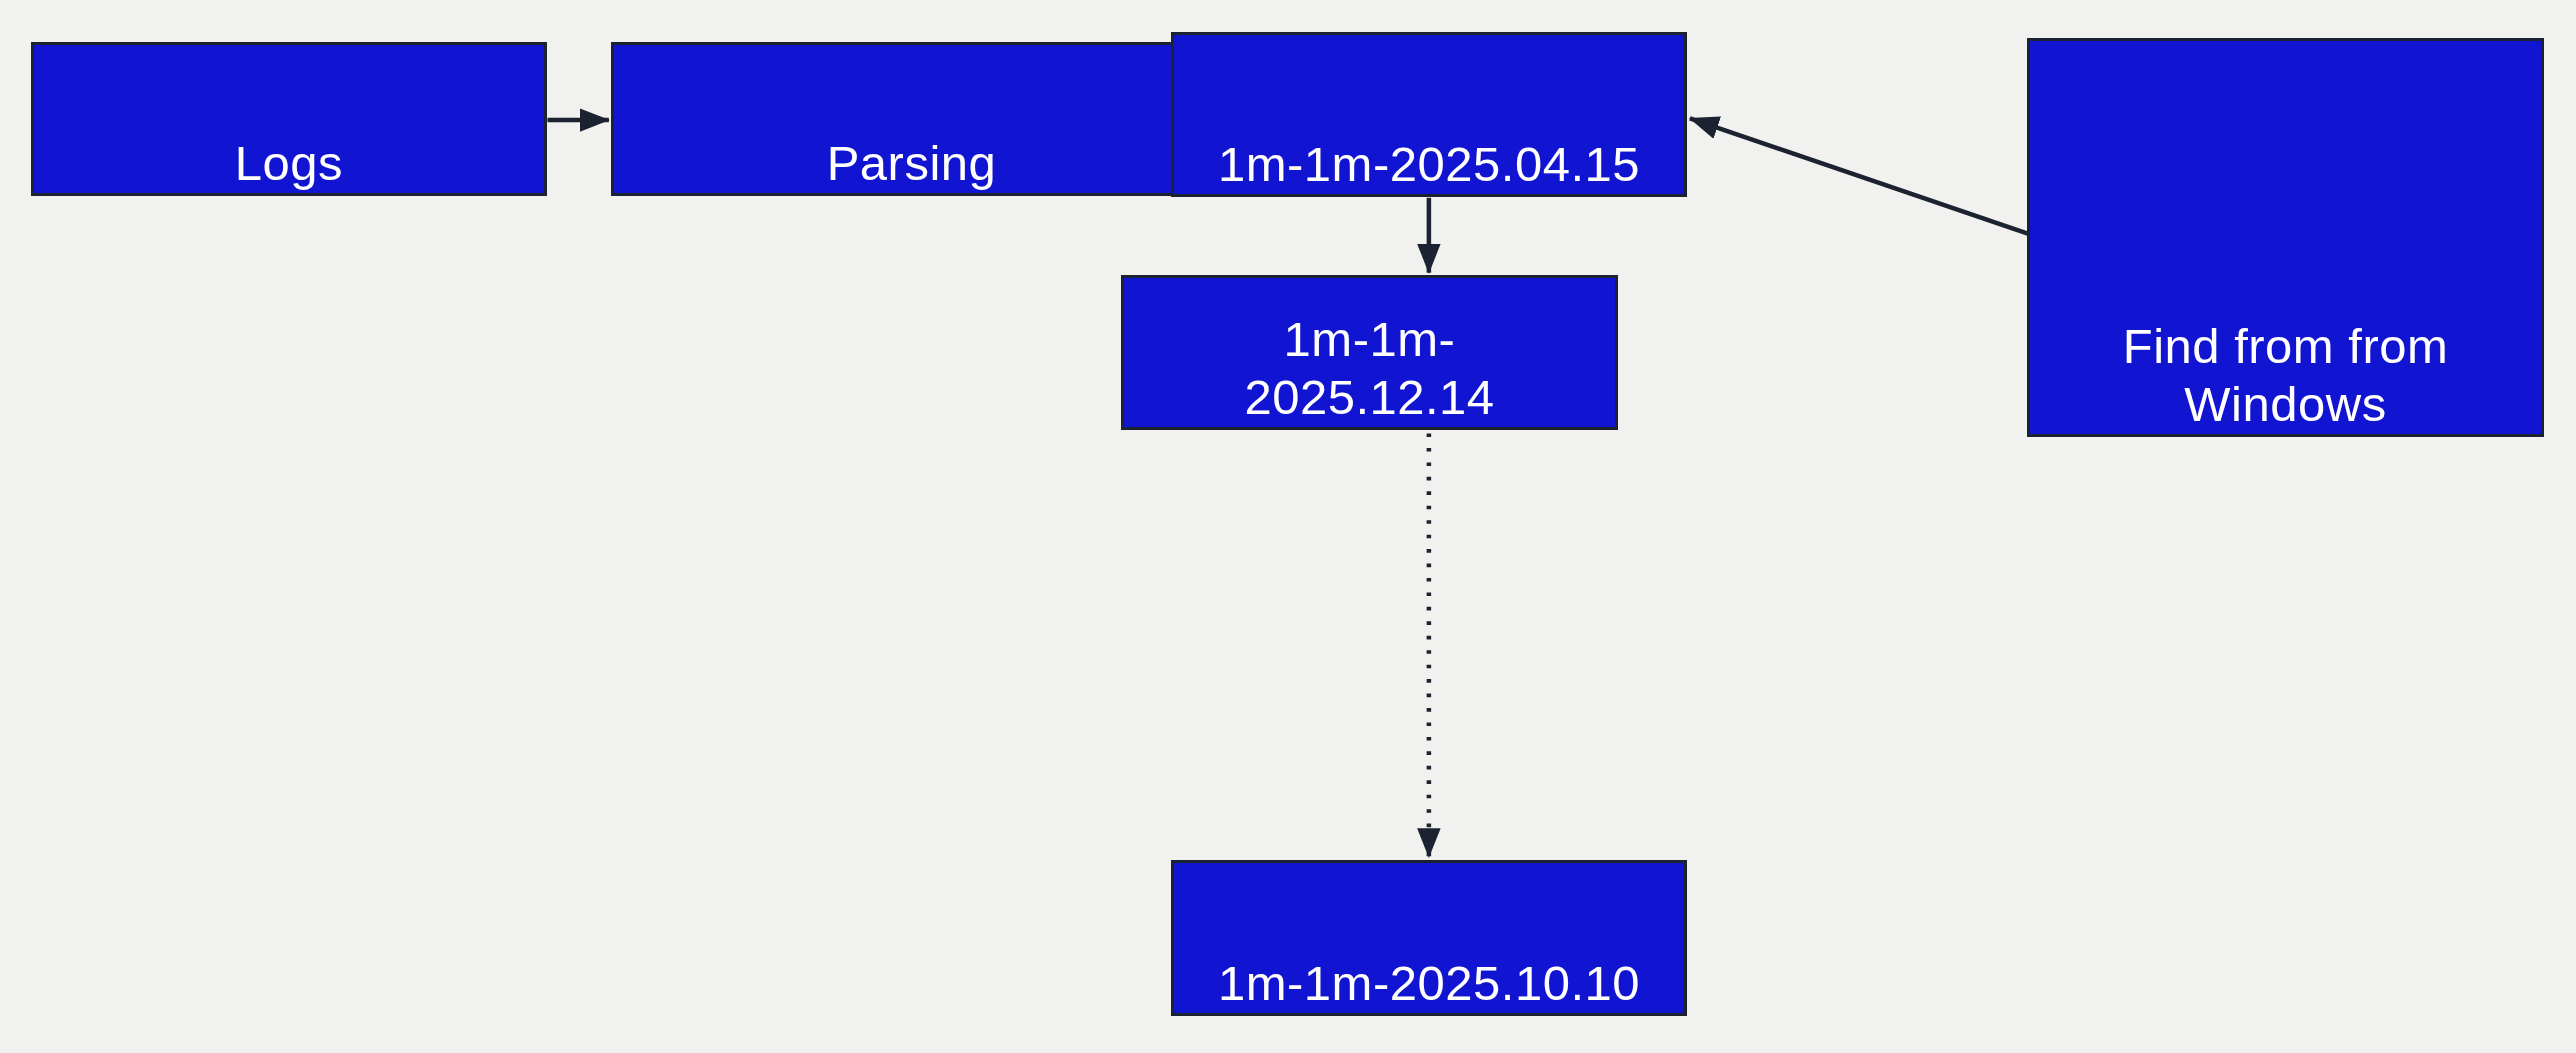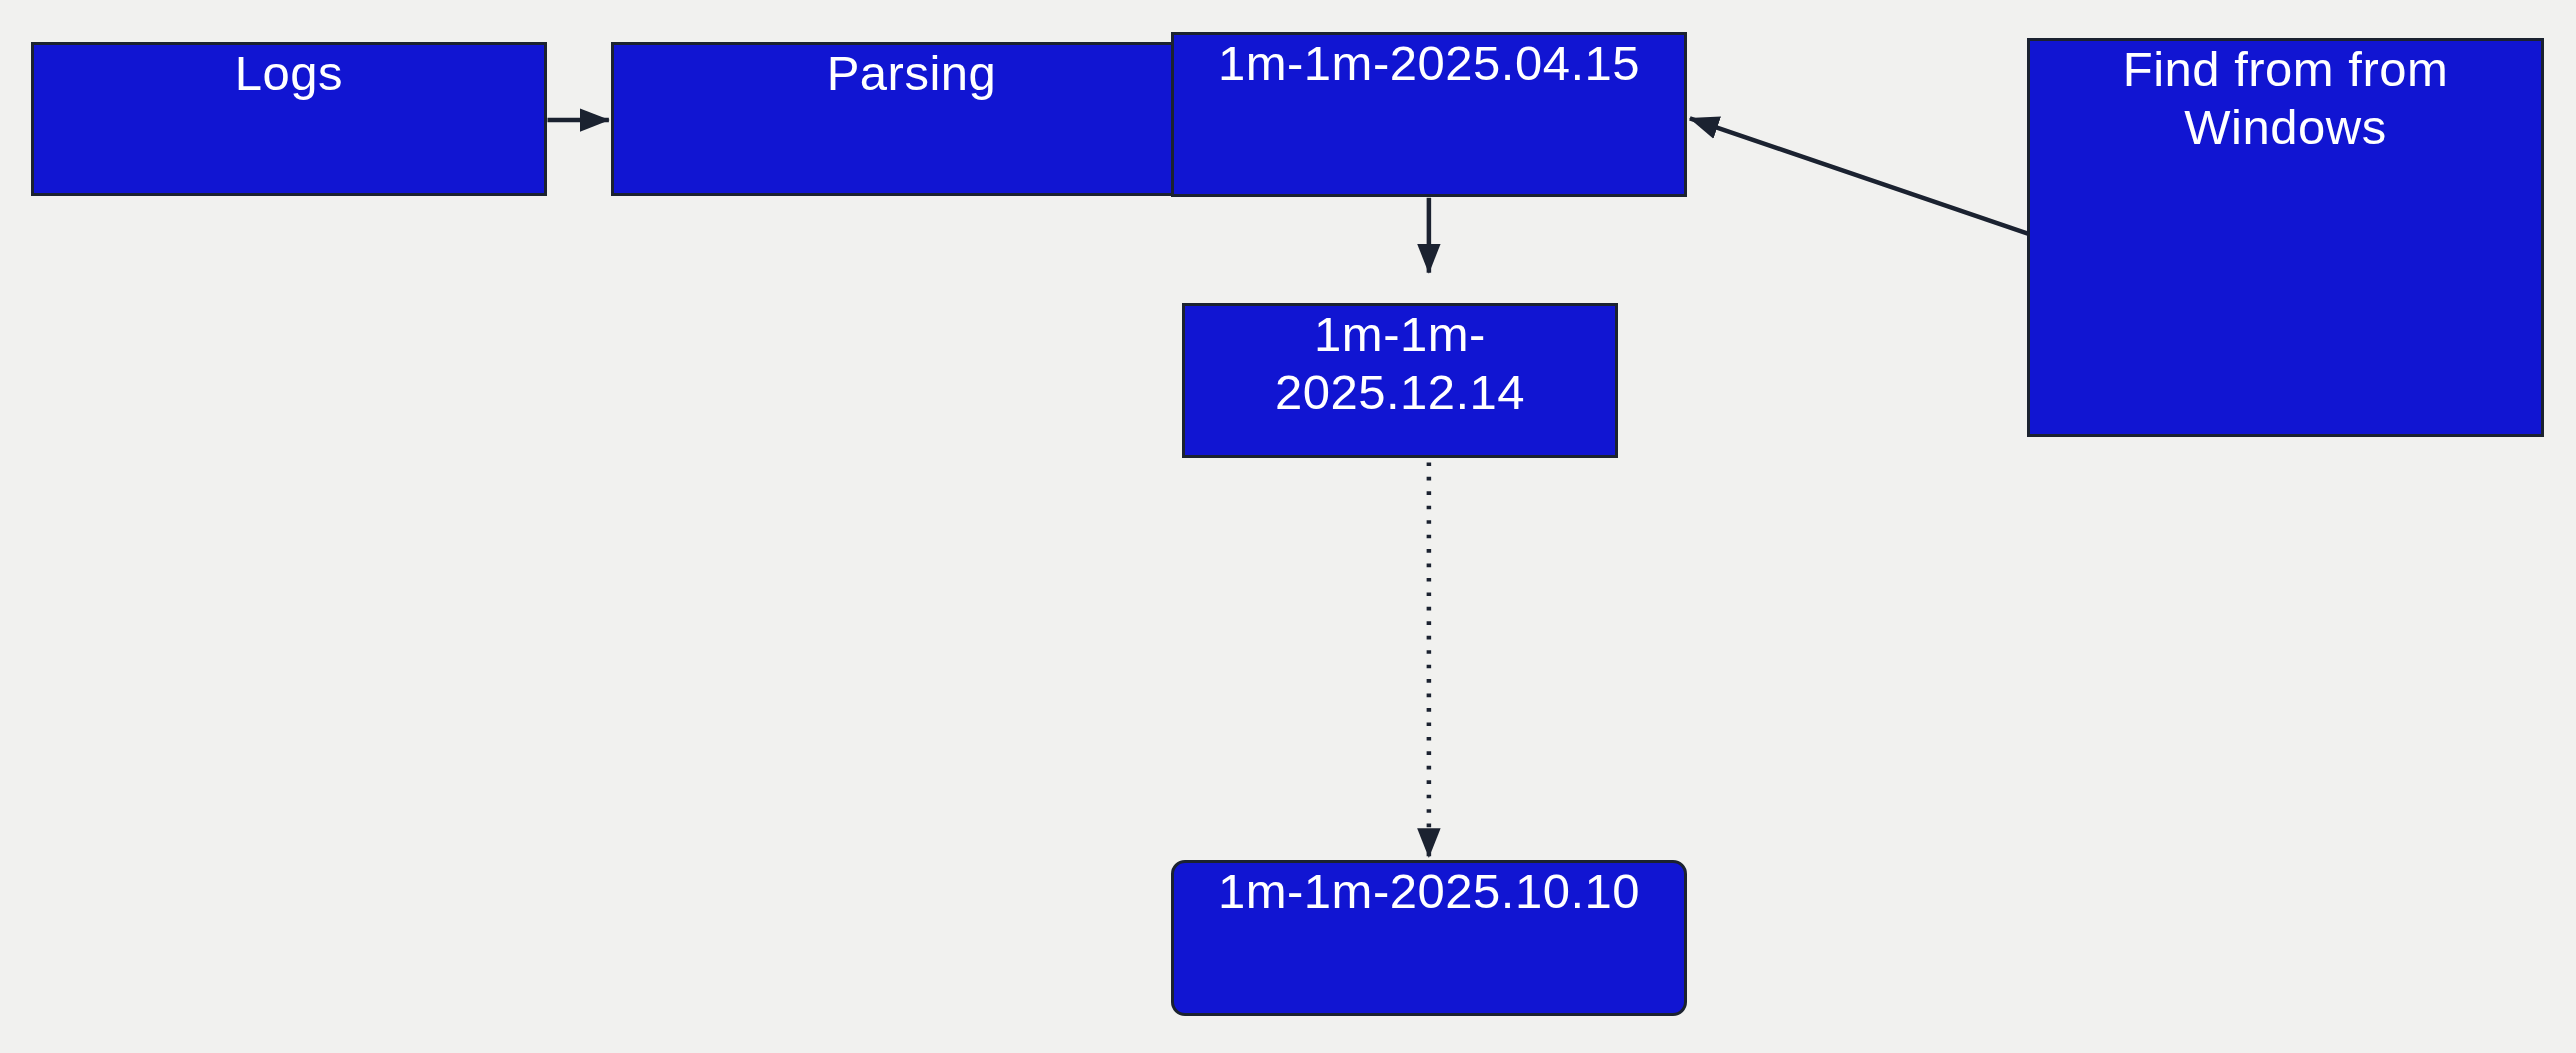--- a/index.html
+++ b/index.html
@@ -39,33 +39,33 @@
   svg.edge-layer marker path{
     fill:var(--connector);
     stroke:none;
   }
   .node{
     position:absolute;
     background:var(--node-fill);
     border:3.6px solid var(--node-border);
     color:var(--node-text);
     display:flex;
-    align-items:flex-start;
+    align-items:flex-end;
     justify-content:center;
     text-align:center;
     font-size:49px;
     line-height:1.18;
     letter-spacing:0.5px;
     padding:0 38px;
   }
   .n-logs   {left:31px;  top:42px;  width:516px; height:154px;}
   .n-parsing{left:611px; top:42px;  width:601px; height:154px;}
   .n-idx15  {left:1171px;top:32px;  width:516px; height:165px;}
-  .n-idx14  {left:1182px;top:275px; width:436px; height:155px;margin-top:28px;}
-  .n-idx10  {left:1171px;top:860px; width:516px; height:156px;border-radius:14px;}
+  .n-idx14  {left:1121px;top:275px; width:497px; height:155px;}
+  .n-idx10  {left:1171px;top:860px; width:516px; height:156px;}
   .n-find   {left:2027px;top:38px;  width:517px; height:399px;}
 </style>
 </head>
 <body>
 
 <div class="canvas">
 
   <svg class="edge-layer" viewBox="0 0 2852 1166" xmlns="http://www.w3.org/2000/svg">
     <defs>
       <marker id="arrowhead" viewBox="0 0 34 28" refX="32" refY="14" markerWidth="34" markerHeight="28" markerUnits="userSpaceOnUse" orient="auto">

